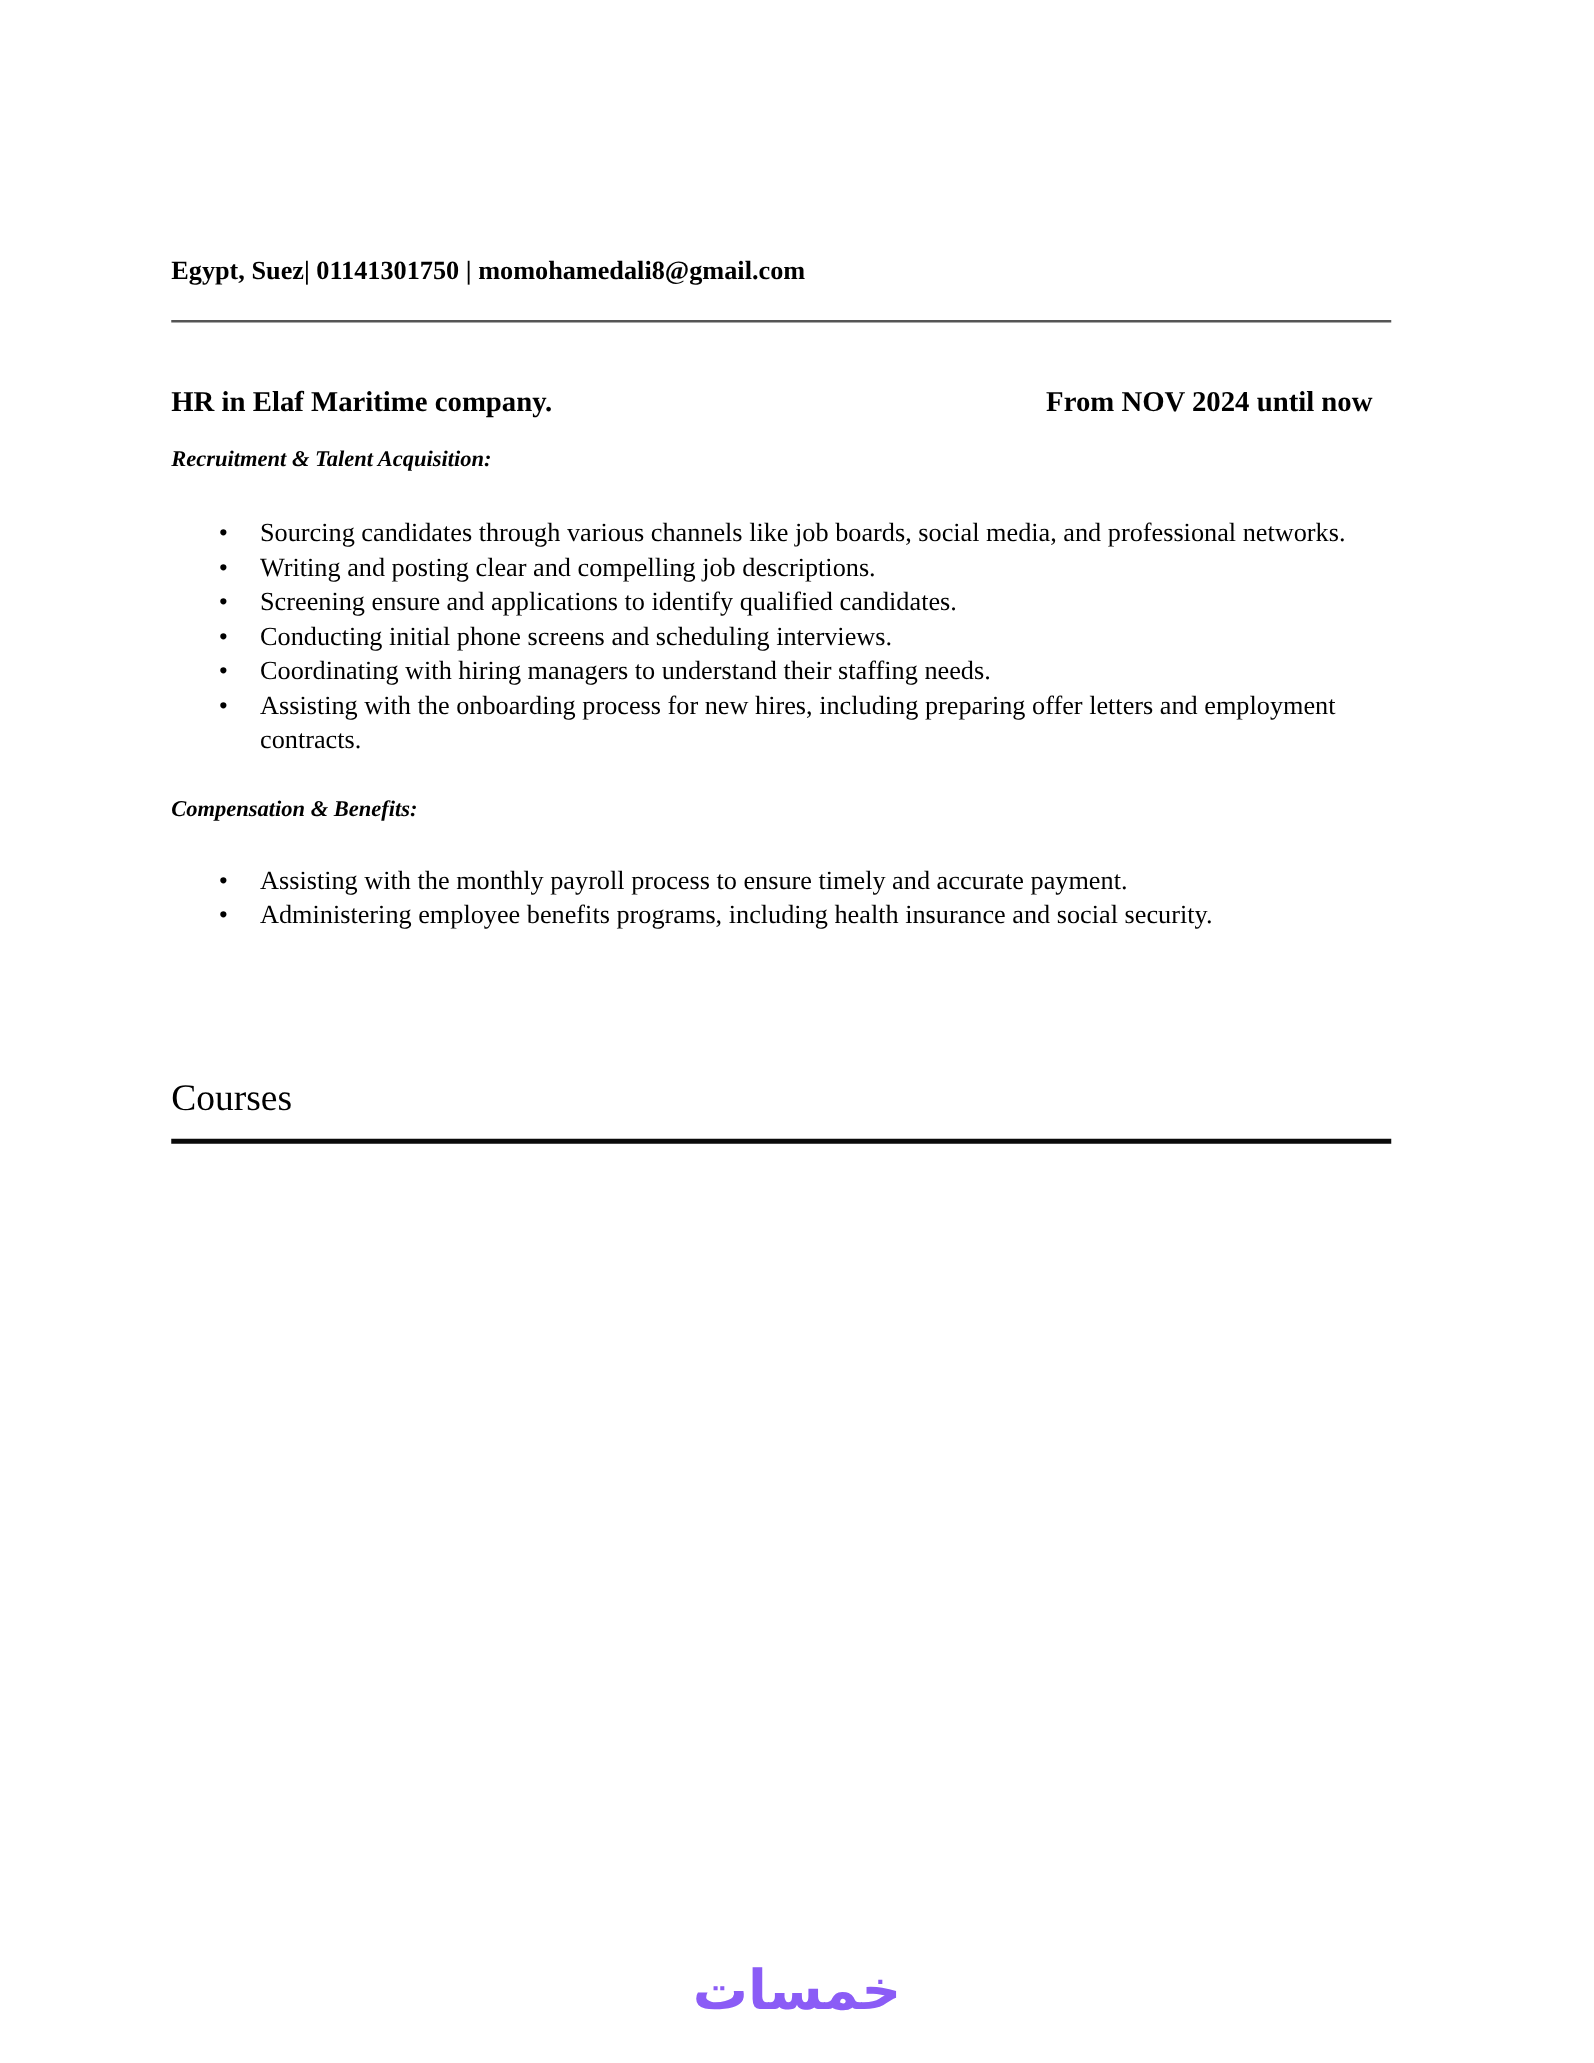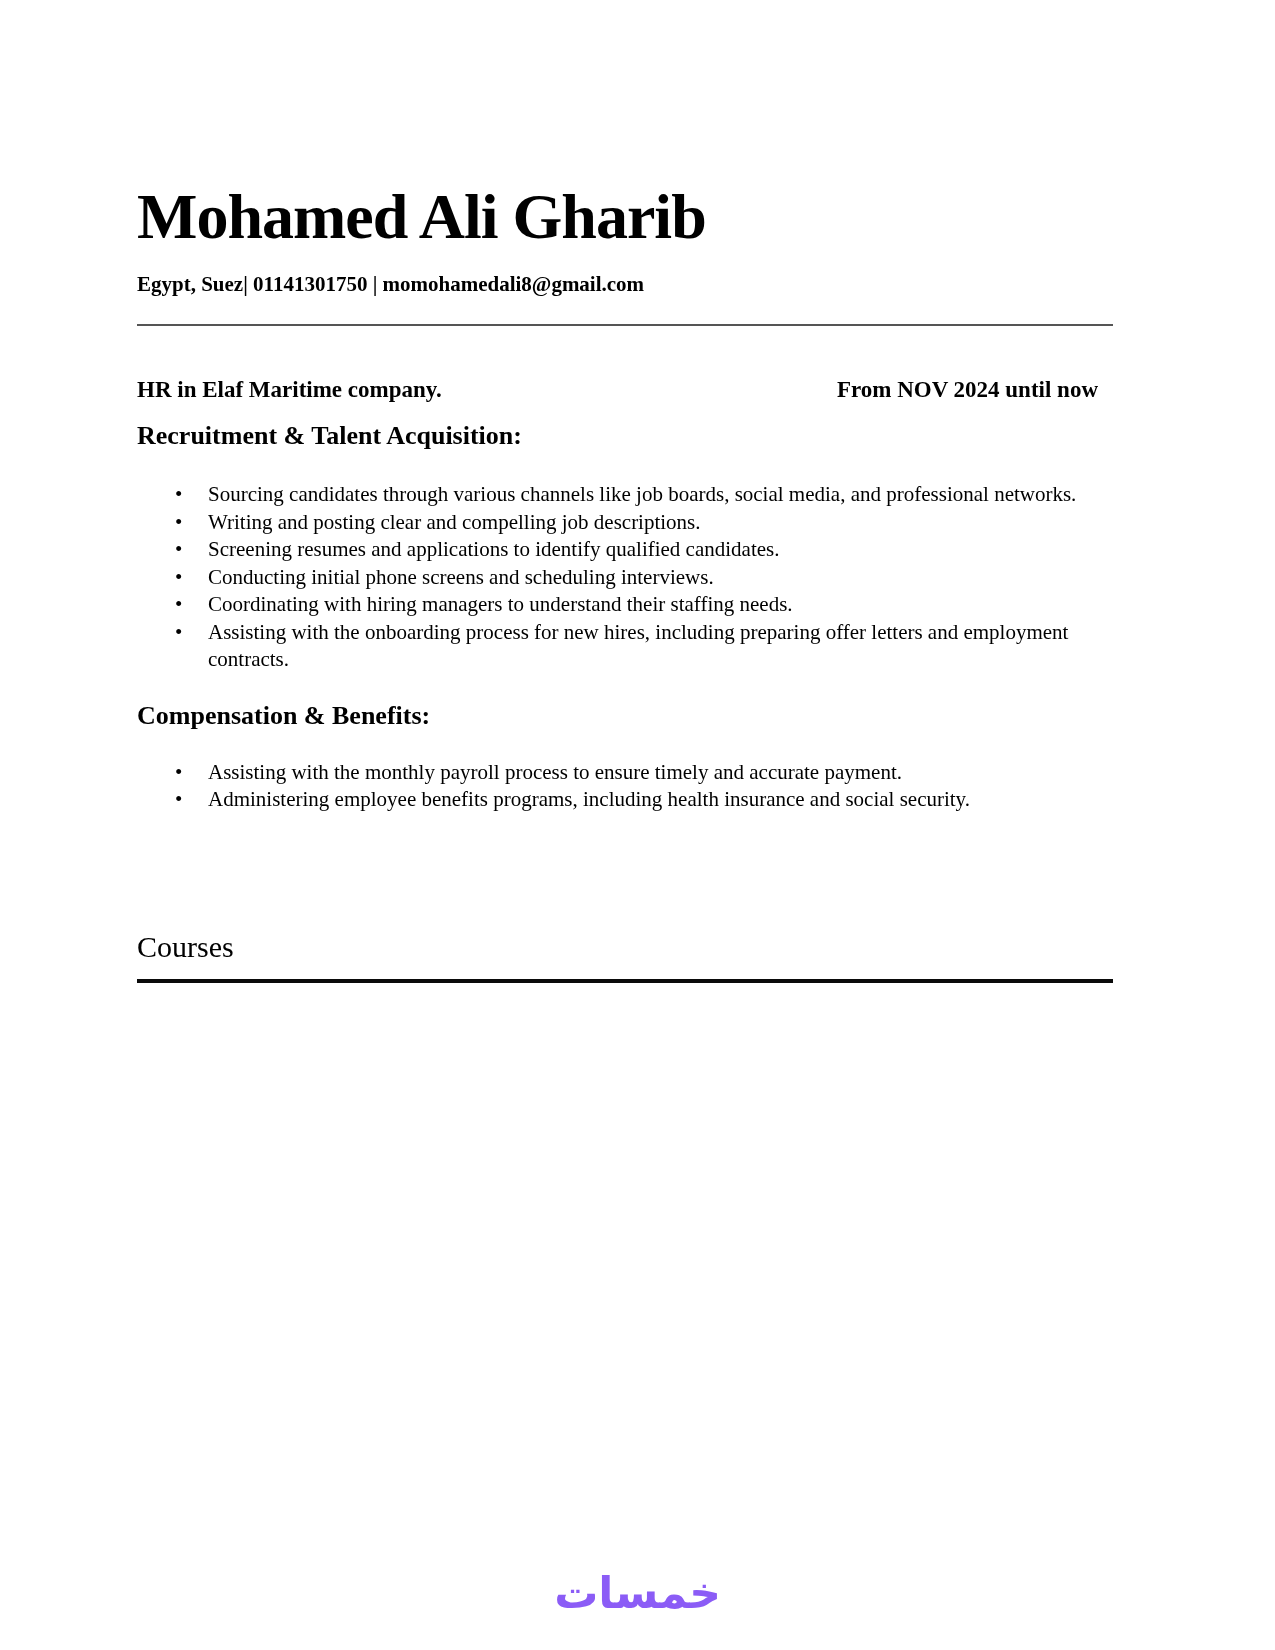--- a/index.html
+++ b/index.html
@@ -51,22 +51,23 @@
     justify-content: space-between;
     align-items: flex-start;
     font-weight: bold;
     font-size: 23px;
     line-height: 29px;
   }
   .job-dates { padding-right: 15px; }
   .subsection-heading {
     margin-top: 18px;
     font-weight: bold;
-    font-size: 26px;
+    font-size: 18px;
     line-height: 27px;
+    font-style: italic;
   }
   .subsection-heading.second { margin-top: 28px; }
   ul.bullets {
     margin-top: 32px;
     list-style: none;
     font-size: 21px;
     line-height: 27.5px;
   }
   ul.bullets.second { margin-top: 30px; }
   ul.bullets li {
@@ -104,38 +105,37 @@
     color: #8b5cf6;
     direction: rtl;
     user-select: none;
   }
 </style>
 </head>
 <body>
 
 <div class="page">
 
-  <h1 class="doc-title">Mohamed Ali Gharib</h1>
 
   <div class="contact-line">Egypt, Suez| 01141301750 | momohamedali8@gmail.com</div>
 
 
   <div class="rule-thin"></div>
 
   <div class="job-row">
     <span class="job-title">HR in Elaf Maritime company.</span>
     <span class="job-dates">From NOV 2024 until now</span>
   </div>
 
   <h3 class="subsection-heading">Recruitment &amp; Talent Acquisition:</h3>
 
   <ul class="bullets">
     <li>Sourcing candidates through various channels like job boards, social media, and professional networks.</li>
     <li>Writing and posting clear and compelling job descriptions.</li>
-    <li>Screening resumes and applications to identify qualified candidates.</li>
+    <li>Screening ensure and applications to identify qualified candidates.</li>
     <li>Conducting initial phone screens and scheduling interviews.</li>
     <li>Coordinating with hiring managers to understand their staffing needs.</li>
     <li>Assisting with the onboarding process for new hires, including preparing offer letters and employment contracts.</li>
   </ul>
 
   <h3 class="subsection-heading second">Compensation &amp; Benefits:</h3>
 
   <ul class="bullets second">
     <li>Assisting with the monthly payroll process to ensure timely and accurate payment.</li>
     <li>Administering employee benefits programs, including health insurance and social security.</li>

